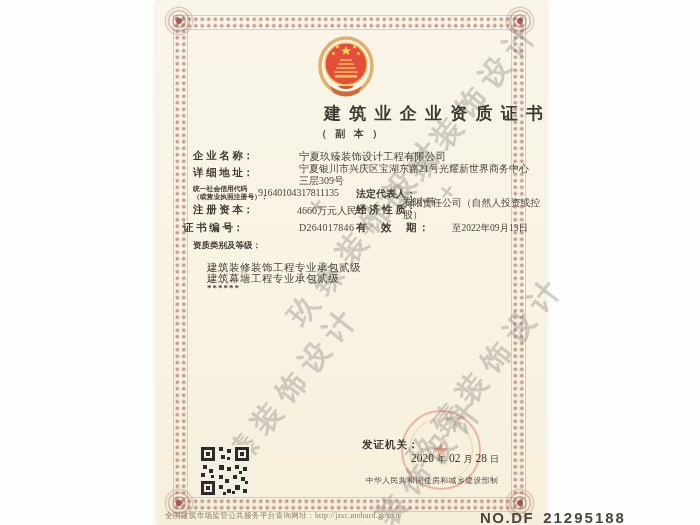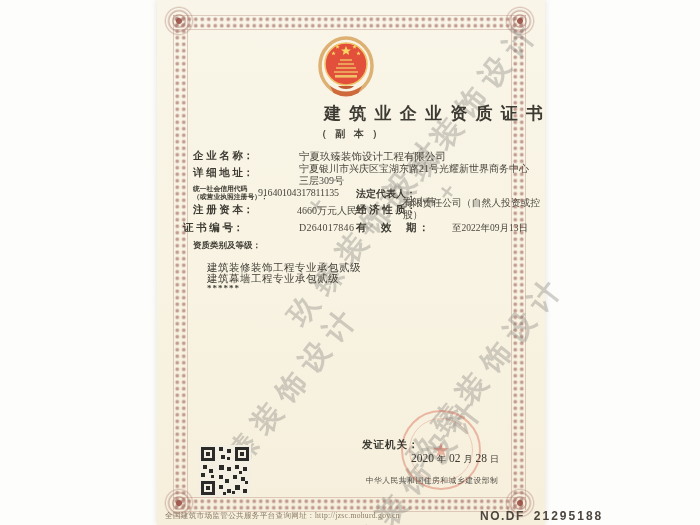--- a/index.html
+++ b/index.html
@@ -45,21 +45,21 @@
   .authority{position:absolute;left:205px;top:438px;font-size:10.5px;font-weight:bold;color:#3c3933;letter-spacing:1px;}
   .dateline{position:absolute;left:246px;top:452px;color:#3c3933;font-size:11.5px;white-space:nowrap;margin-left:8px;}
   .dateline .u{font-size:9px;margin:0 3px;}
   .maker{position:absolute;left:175px;top:475px;width:200px;text-align:center;font-size:7.8px;color:#55504a;letter-spacing:.5px;}
   .seal{position:absolute;left:244px;top:410px;width:76px;height:76px;border-radius:50%;
         border:2.5px solid rgba(213,86,64,.38);display:flex;align-items:center;justify-content:center;}
   .seal::before{content:"";position:absolute;inset:6px;border-radius:50%;border:1px solid rgba(213,86,64,.25);}
   .seal .st{color:rgba(213,86,64,.4);font-size:20px;}
   .qr{position:absolute;left:42px;top:445px;}
   .footer-line{position:absolute;left:8px;top:511px;font-size:7.6px;color:#8a7a65;letter-spacing:.3px;white-space:nowrap;text-align:right;}
-  .serial{position:absolute;left:281px;top:509px;font-size:12px;font-weight:bold;color:#4c463e;
+  .serial{position:absolute;left:281px;top:509px;font-size:15px;font-weight:bold;color:#4c463e;
           letter-spacing:1.5px;white-space:nowrap;font-family:"Liberation Sans",sans-serif;padding-left:42px;}
   .serial .num{margin-left:9px;letter-spacing:2px;}
 </style>
 </head>
 <body>
 
 <div class="paper">
 
   <div class="lace h t"></div>
   <div class="lace h b"></div>

